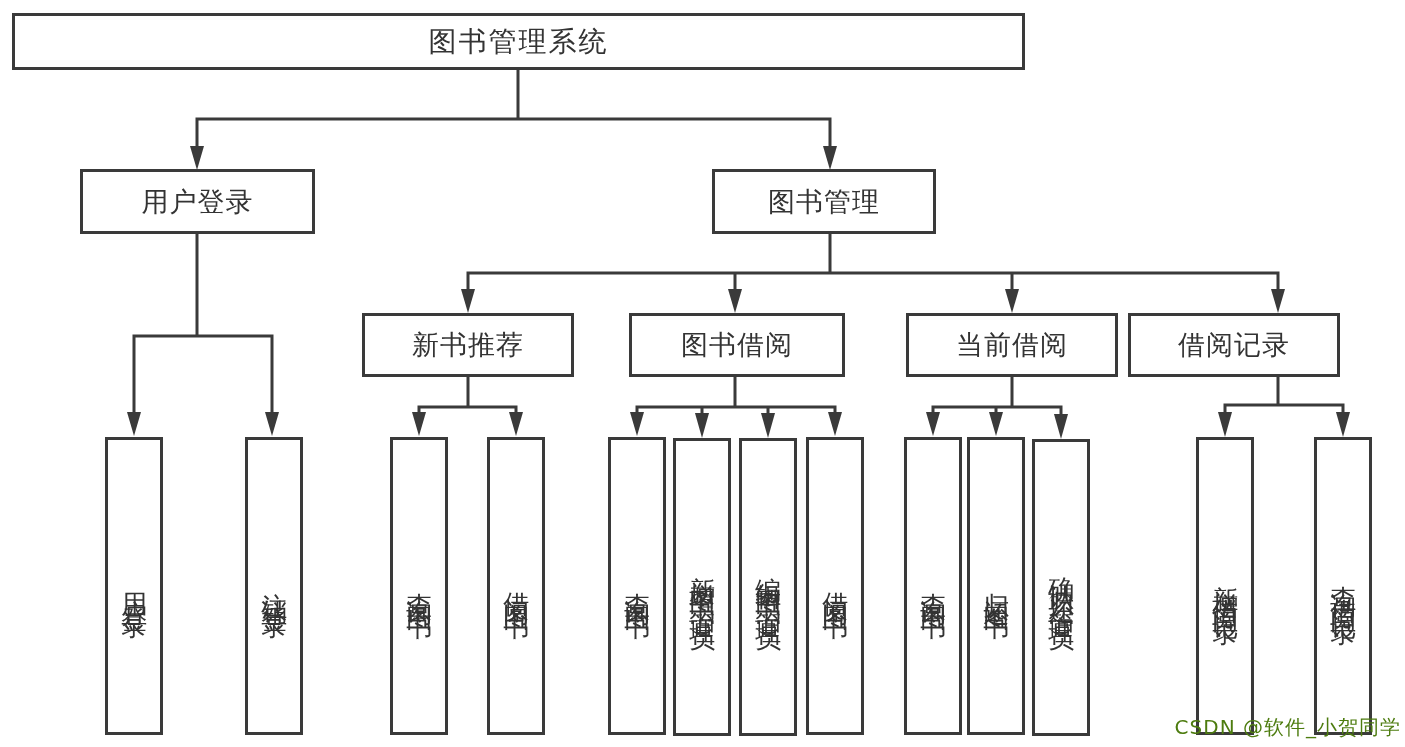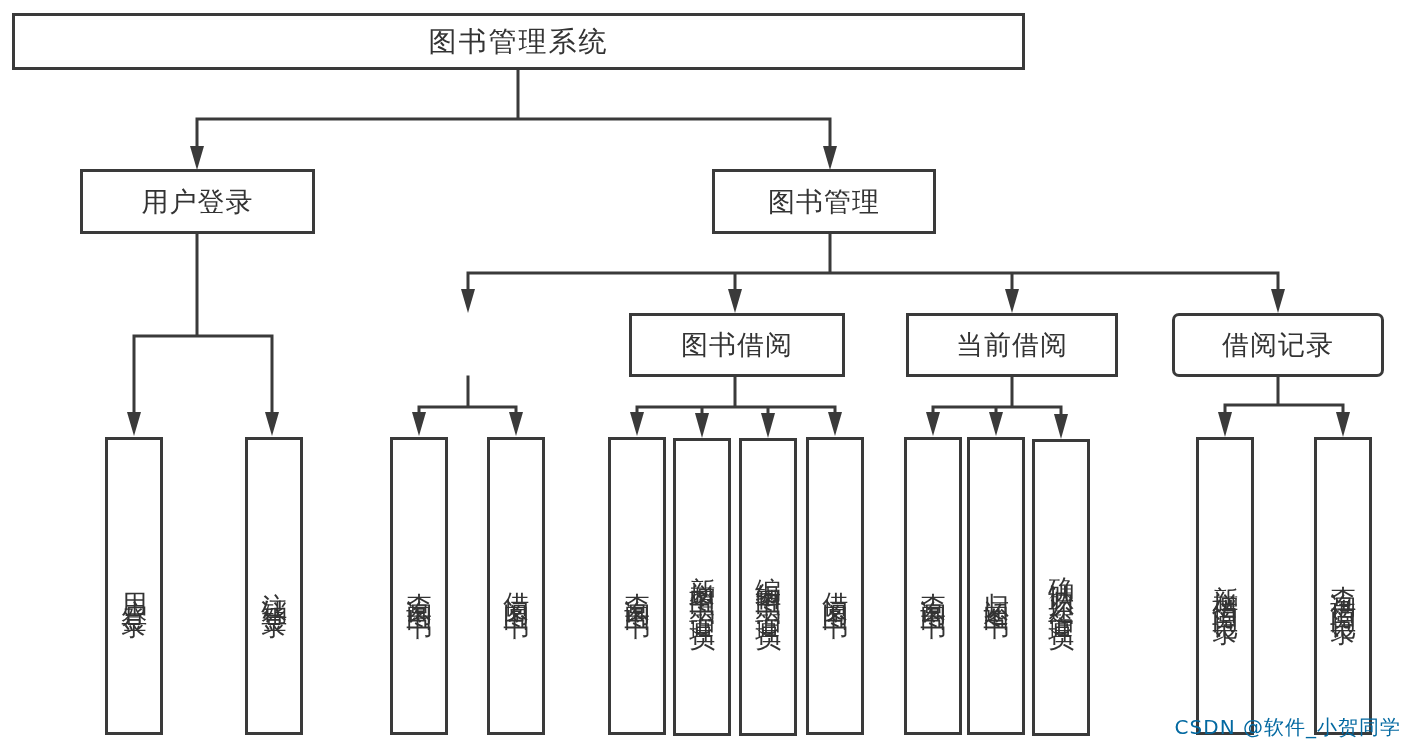--- a/index.html
+++ b/index.html
@@ -37,21 +37,21 @@
     line-height: 1.05;
     letter-spacing: 7px;
   }
   .watermark {
     position: absolute;
     right: 4px;
     bottom: 6px;
     z-index: 2;
     font-family: "DejaVu Sans", "Liberation Sans", sans-serif;
     font-size: 20px;
-    color: #0369a1;
+    color: #4d7c0f;
     letter-spacing: 1px;
     white-space: nowrap;
   }
 </style>
 </head>
 <body>
 
 <div class="stage">
 
   <svg class="connectors" viewBox="0 0 1405 747" xmlns="http://www.w3.org/2000/svg">
@@ -99,23 +99,24 @@
       <polygon points="1218,412 1232,412 1225,437"></polygon>
       <polygon points="1336,412 1350,412 1343,437"></polygon>
     </g>
   </svg>
 
   <div class="node h-node root-node" style="left:12px; top:13px; width:1013px; height:57px;">图书管理系统</div>
 
   <div class="node h-node" style="left:80px; top:169px; width:235px; height:65px;">用户登录</div>
   <div class="node h-node" style="left:712px; top:169px; width:224px; height:65px;">图书管理</div>
 
+  <div class="node h-node" style="left:362px; top:313px; width:212px; height:64px;">新书推荐</div>
   <div class="node h-node" style="left:629px; top:313px; width:216px; height:64px;">图书借阅</div>
   <div class="node h-node" style="left:906px; top:313px; width:212px; height:64px;">当前借阅</div>
-  <div class="node h-node" style="left:1172px; top:313px; width:212px; height:64px;border-radius:7px;">借阅记录</div>
+  <div class="node h-node" style="left:1128px; top:313px; width:212px; height:64px;">借阅记录</div>
 
   <div class="node v-node" style="left:105px; top:437px; width:58px; height:298px;">用户登录</div>
   <div class="node v-node" style="left:245px; top:437px; width:58px; height:298px;">注销登录</div>
 
   <div class="node v-node" style="left:390px; top:437px; width:58px; height:298px;">查询图书</div>
   <div class="node v-node" style="left:487px; top:437px; width:58px; height:298px;">借阅图书</div>
 
   <div class="node v-node" style="left:608px; top:437px; width:58px; height:298px;">查询图书</div>
   <div class="node v-node" style="left:673px; top:438px; width:58px; height:298px;">新增图书（管理员）</div>
   <div class="node v-node" style="left:739px; top:438px; width:58px; height:298px;">编辑图书（管理员）</div>

